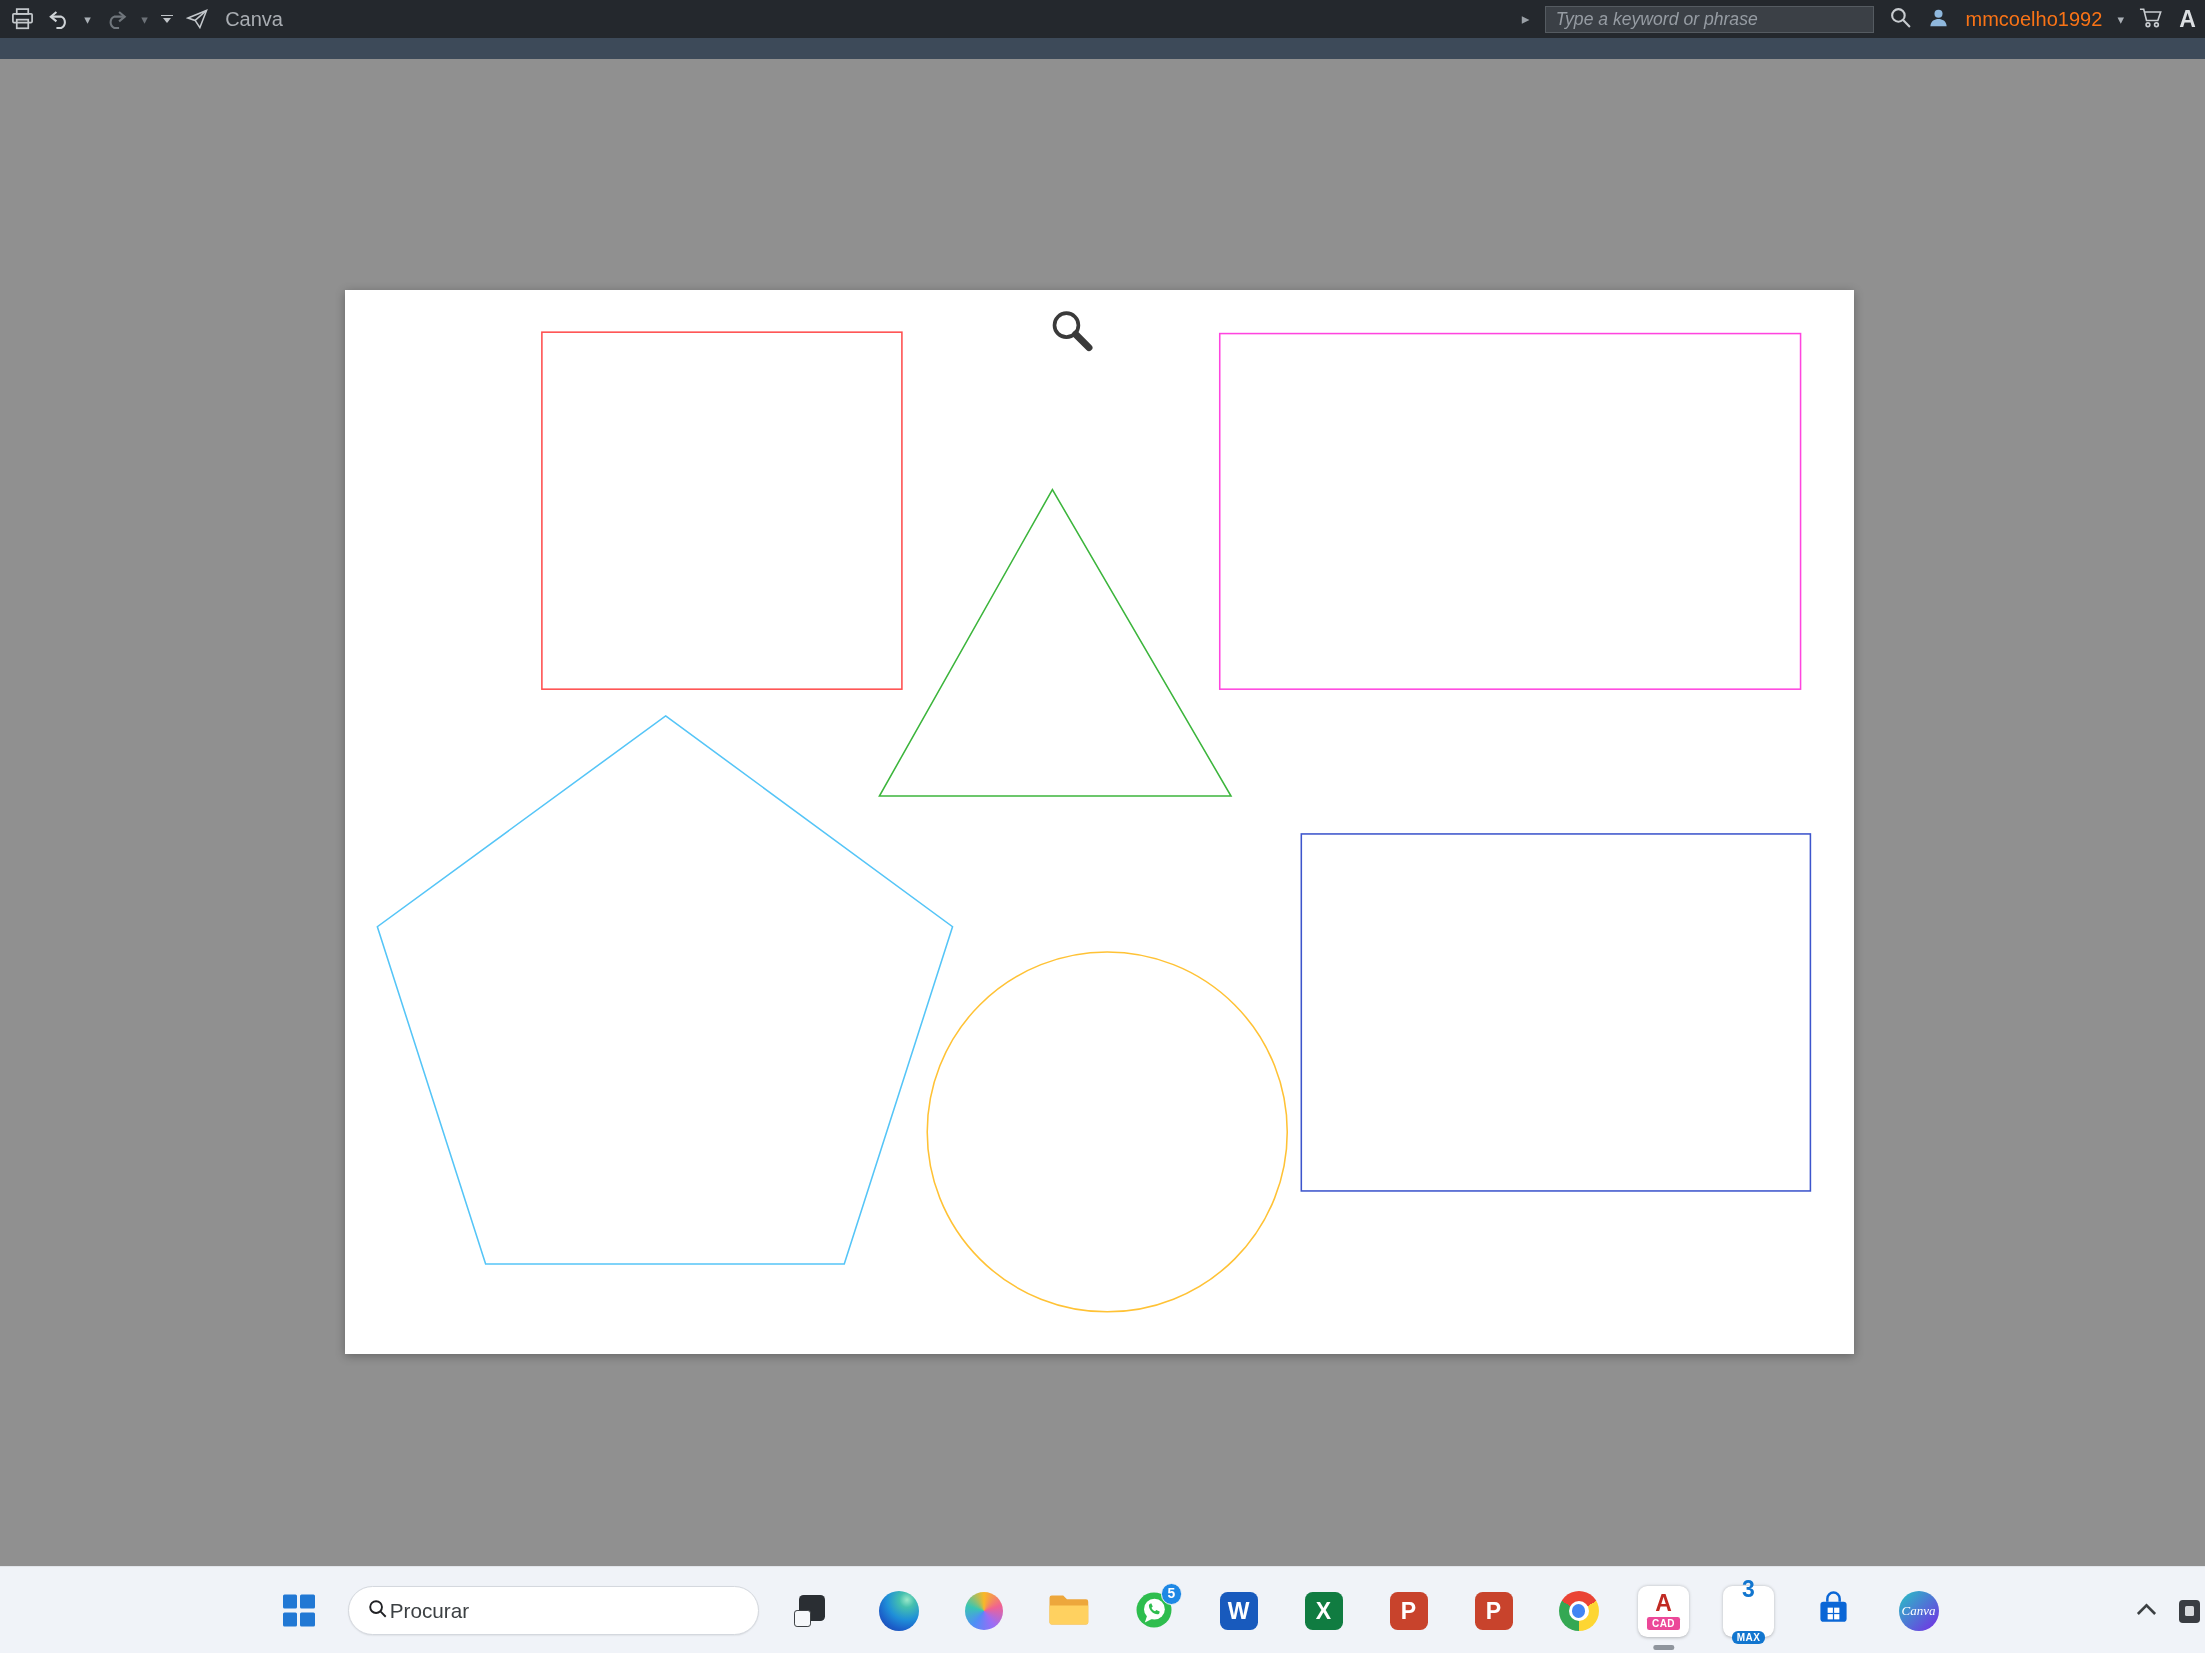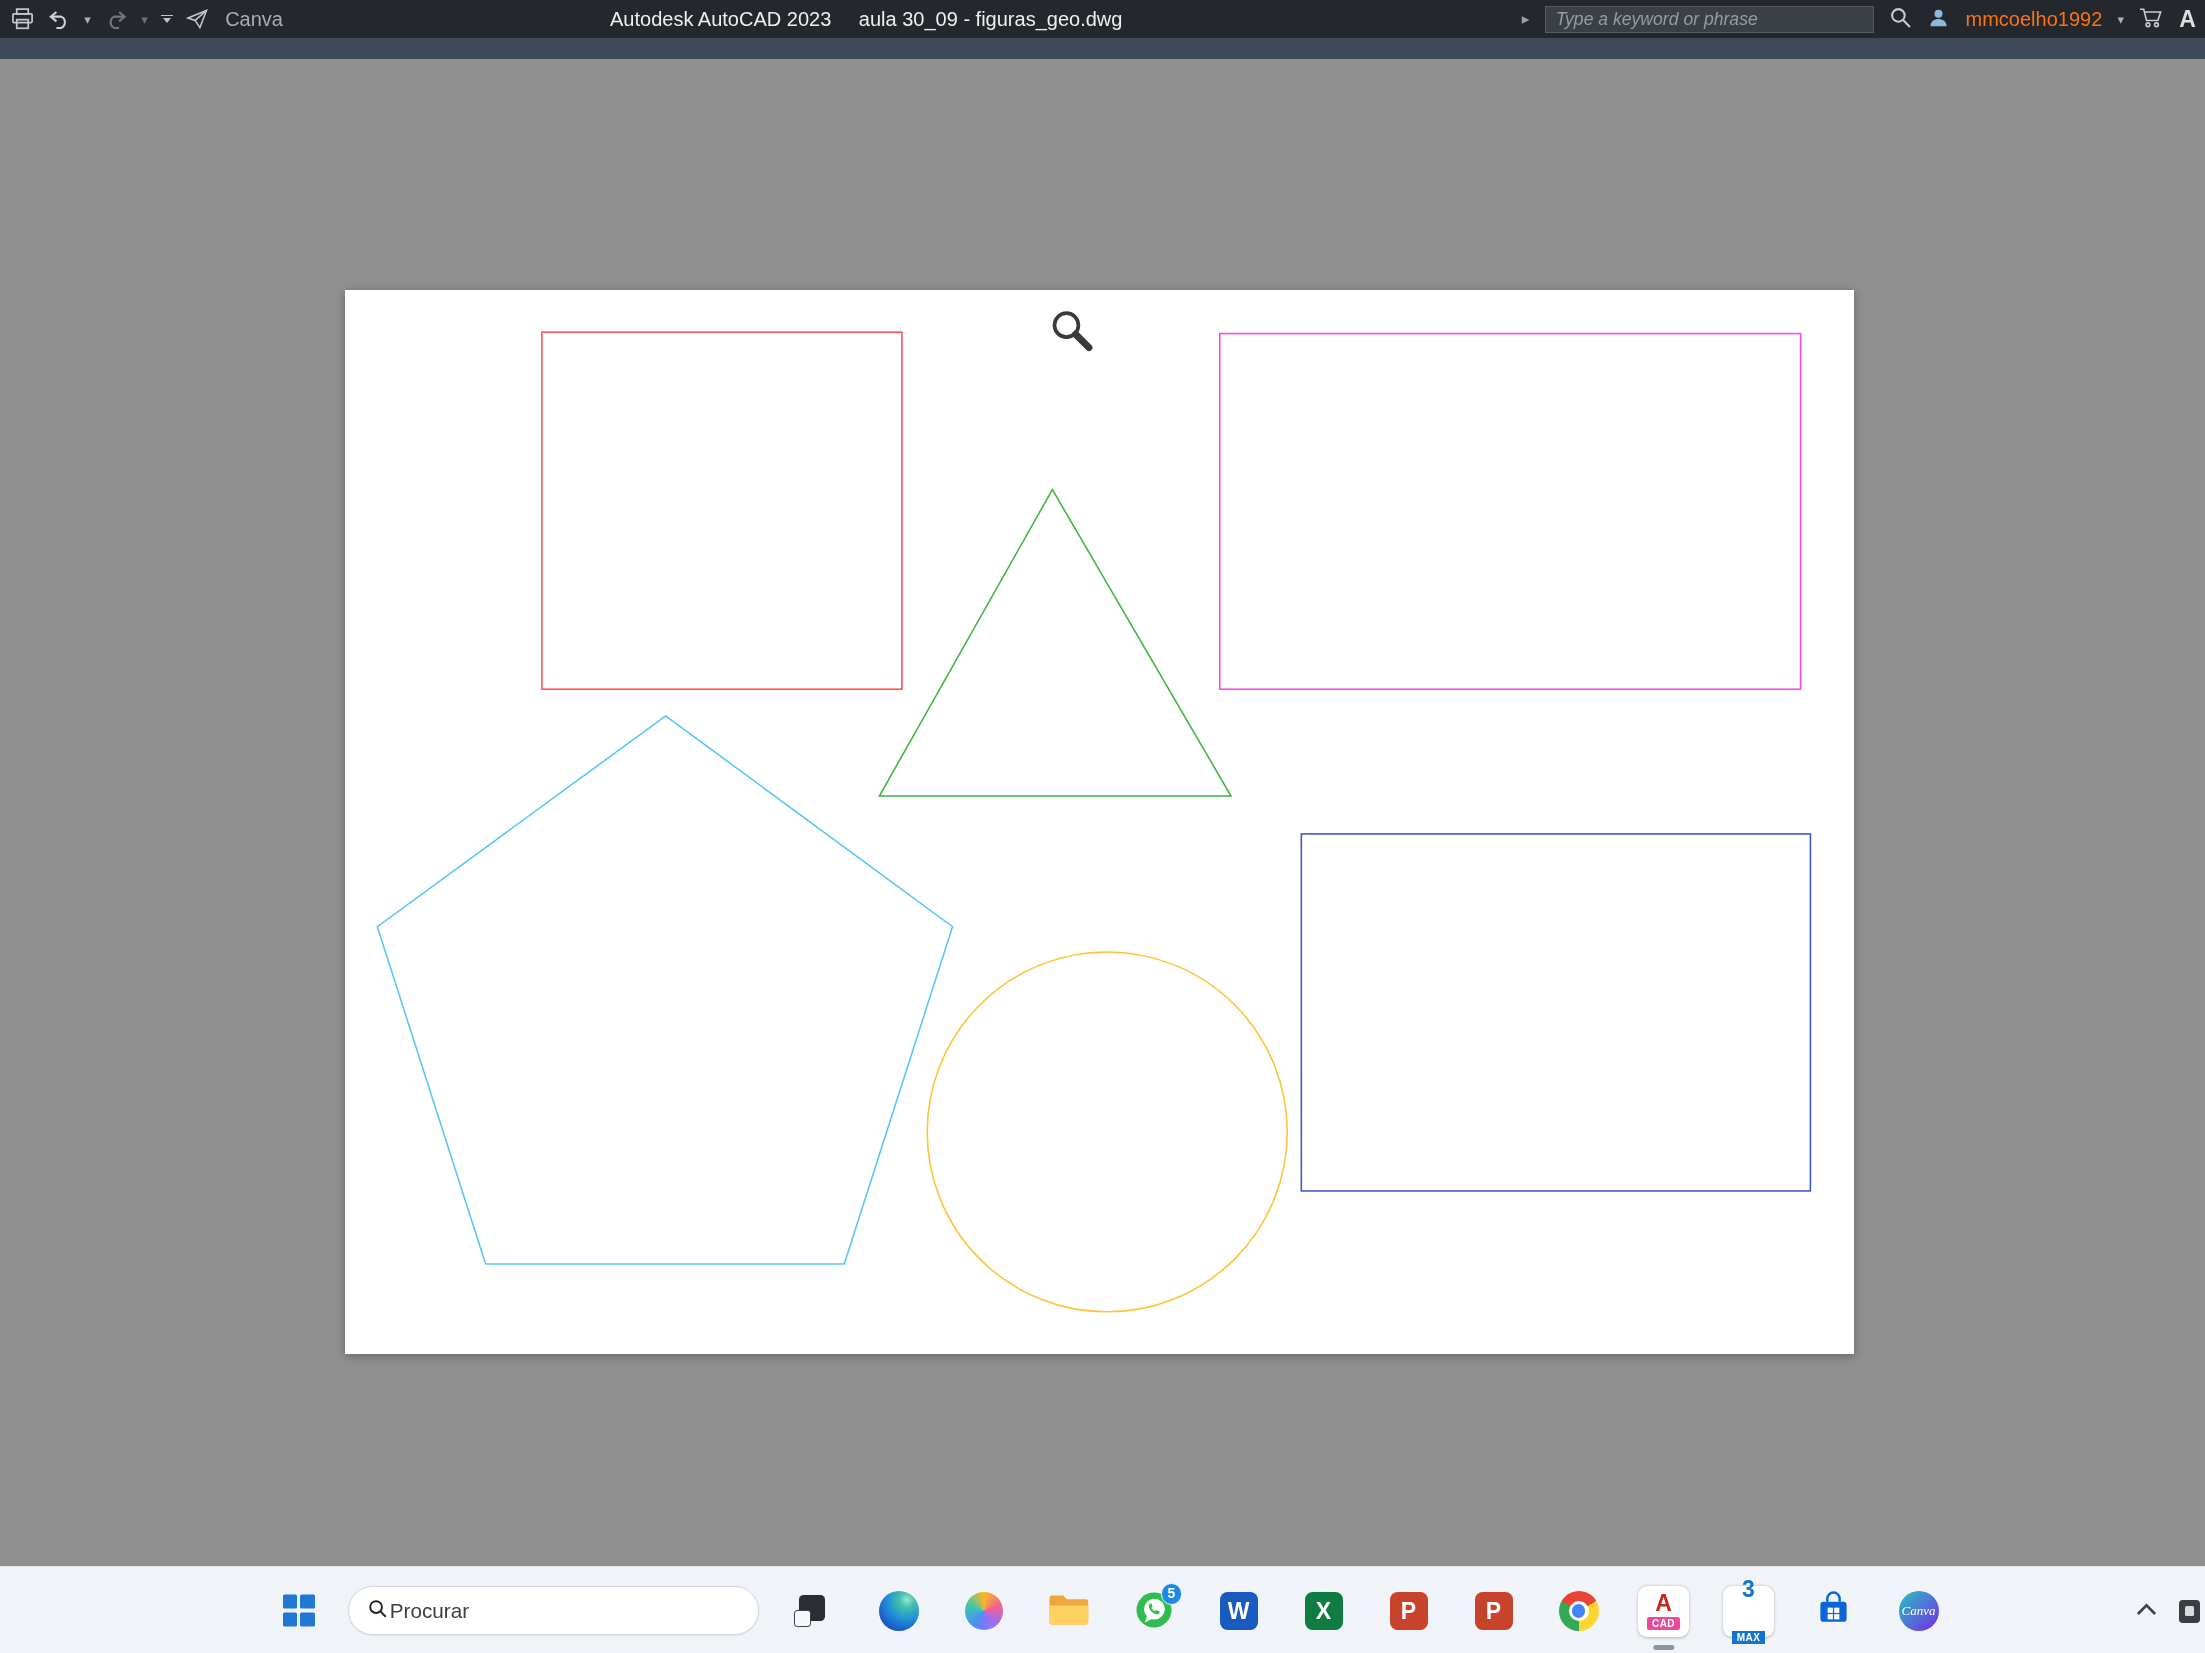--- a/index.html
+++ b/index.html
@@ -62,21 +62,21 @@
 
   .chrome-outer { width:40px; height:40px; border-radius:50%; display:flex; align-items:center; justify-content:center;
     background:conic-gradient(from -60deg, #ea4335 0deg 120deg, #fdd633 120deg 240deg, #34a853 240deg 360deg); }
   .chrome-inner { width:20px; height:20px; background:#fff; border-radius:50%; display:flex; align-items:center; justify-content:center; }
   .chrome-core { width:13.8px; height:13.8px; background:#4285f4; border-radius:50%; }
 
   .app-tile { width:51px; height:51px; background:#ffffff; border-radius:9.2px; box-shadow:0 0.8px 3.1px rgba(0,0,0,0.25); display:flex; flex-direction:column; align-items:center; justify-content:center; gap:2.3px; }
   .acad-letter { color:#c02a23; font-size:23px; font-weight:bold; line-height:1; }
   .acad-label { background:#ec4899; color:#fff; font-size:10px; font-weight:bold; padding:0.8px 5.4px; border-radius:2.3px; letter-spacing:0.4px; }
   .max-digit { color:#1276cf; font-size:23px; font-weight:bold; line-height:1; }
-  .max-label { background:#1276cf; color:#fff; font-size:10px; font-weight:bold; padding:0.8px 4.6px; border-radius:0; letter-spacing:0.4px;margin-top:28px; }
+  .max-label { background:#1276cf; color:#fff; font-size:10px; font-weight:bold; padding:0.8px 4.6px; border-radius:6px; letter-spacing:0.4px;margin-top:28px; }
   .run-dot { position:absolute; bottom:-13px; left:50%; transform:translateX(-50%); width:21.4px; height:4.6px; border-radius:2.3px; background:#8f959d; }
 
   .canva-icon { width:40px; height:40px; border-radius:50%; background:linear-gradient(135deg,#26c4c4,#7729e6); display:flex; align-items:center; justify-content:center; color:#fff; font-size:13px; font-style:italic; font-family:"Liberation Serif", serif; }
 
   .badge { position:absolute; top:-2.3px; right:-3.1px; min-width:21.4px; height:21.4px; border-radius:10.7px; background:#1e88e5; color:#fff; font-size:13.8px; font-weight:bold; display:flex; align-items:center; justify-content:center; border:1.5px solid #f0f3f8; }
 
   .tray { position:absolute; right:4.6px; top:0; height:88px; display:flex; align-items:center; gap:21.4px; }
   .tray-app { width:21.4px; height:23px; background:#3a3d42; border-radius:3.8px; display:flex; align-items:center; justify-content:center; }
   .tray-app i { width:9.2px; height:9.2px; background:#d8dadd; border-radius:1.5px; display:block; }
 </style>
@@ -114,24 +114,20 @@
       </span>
       <span>
         <svg width="23" height="20" viewBox="0 0 24 21" fill="none" stroke="#c4c8cc" stroke-width="1.6">
           <path d="M2 9.5 L21.5 1.5 L14.5 19.5 L9.5 12 Z"></path>
           <path d="M9.5 12 L21.5 1.5"></path>
         </svg>
       </span>
       <span class="share-label">Canva</span>
     </div>
 
-    <div class="tb-title">
-      <span>Autodesk AutoCAD 2023</span>
-      <span>aula 30_09 - figuras_geo.dwg</span>
-    </div>
 
     <div class="tb-right">
       <span class="collapse-arrow">▸</span>
       <input class="kw-search" type="text" placeholder="Type a keyword or phrase" style="">
       <span>
         <svg width="23" height="23" viewBox="0 0 22 22" fill="none" stroke="#c8ccd0" stroke-width="2">
           <circle cx="9" cy="9" r="6"></circle>
           <path d="M13.5 13.5 L20 20"></path>
         </svg>
       </span>

